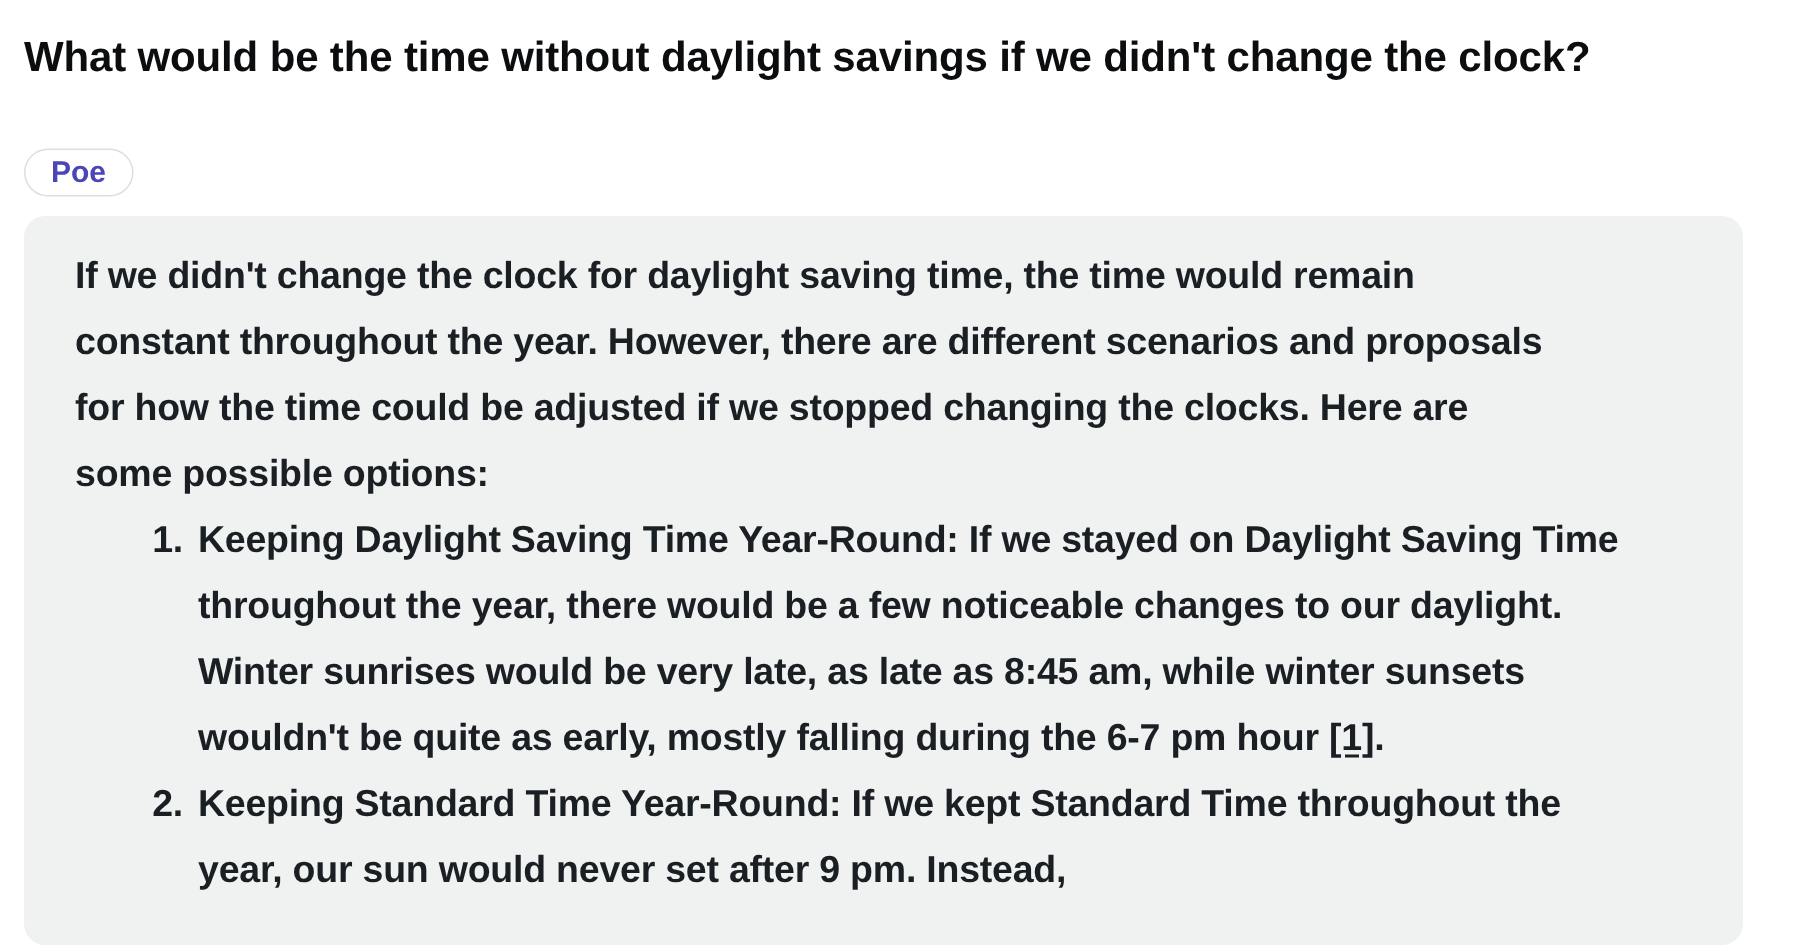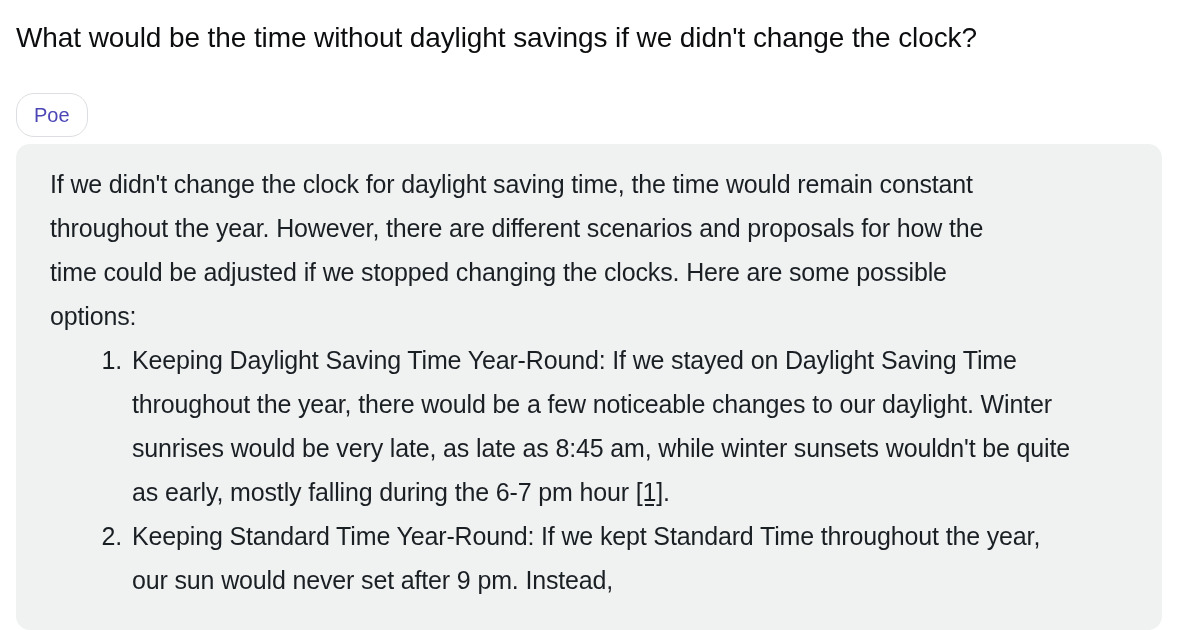--- a/index.html
+++ b/index.html
@@ -1,16 +1,16 @@
 <!DOCTYPE html>
 <html><head>
 <meta charset="utf-8">
 <title>Poe Web-Search Answer</title>
 <style>
-  * { box-sizing: border-box; }
+  * { box-sizing: border-box; font-weight: bold; }
 
   html, body {
     margin: 0;
     padding: 0;
   }
 
   body {
     width: 1200px;
     height: 630px;
     background: #ffffff;
@@ -54,21 +54,21 @@
     font-size: 25px;
     line-height: 30px;
     color: #0b0d0f;
     letter-spacing: -0.1px;
   }
 
   .bot-badge {
     display: inline-flex;
     align-items: center;
     justify-content: center;
-    height: 44px;
+    height: 32px;
     padding: 0 17px;
     border: 1px solid #dcdee1;
     border-radius: 18px;
     background: #ffffff;
     color: #4b45b5;
     font-size: 20px;
     line-height: 22px;
     white-space: nowrap;
   }
 

